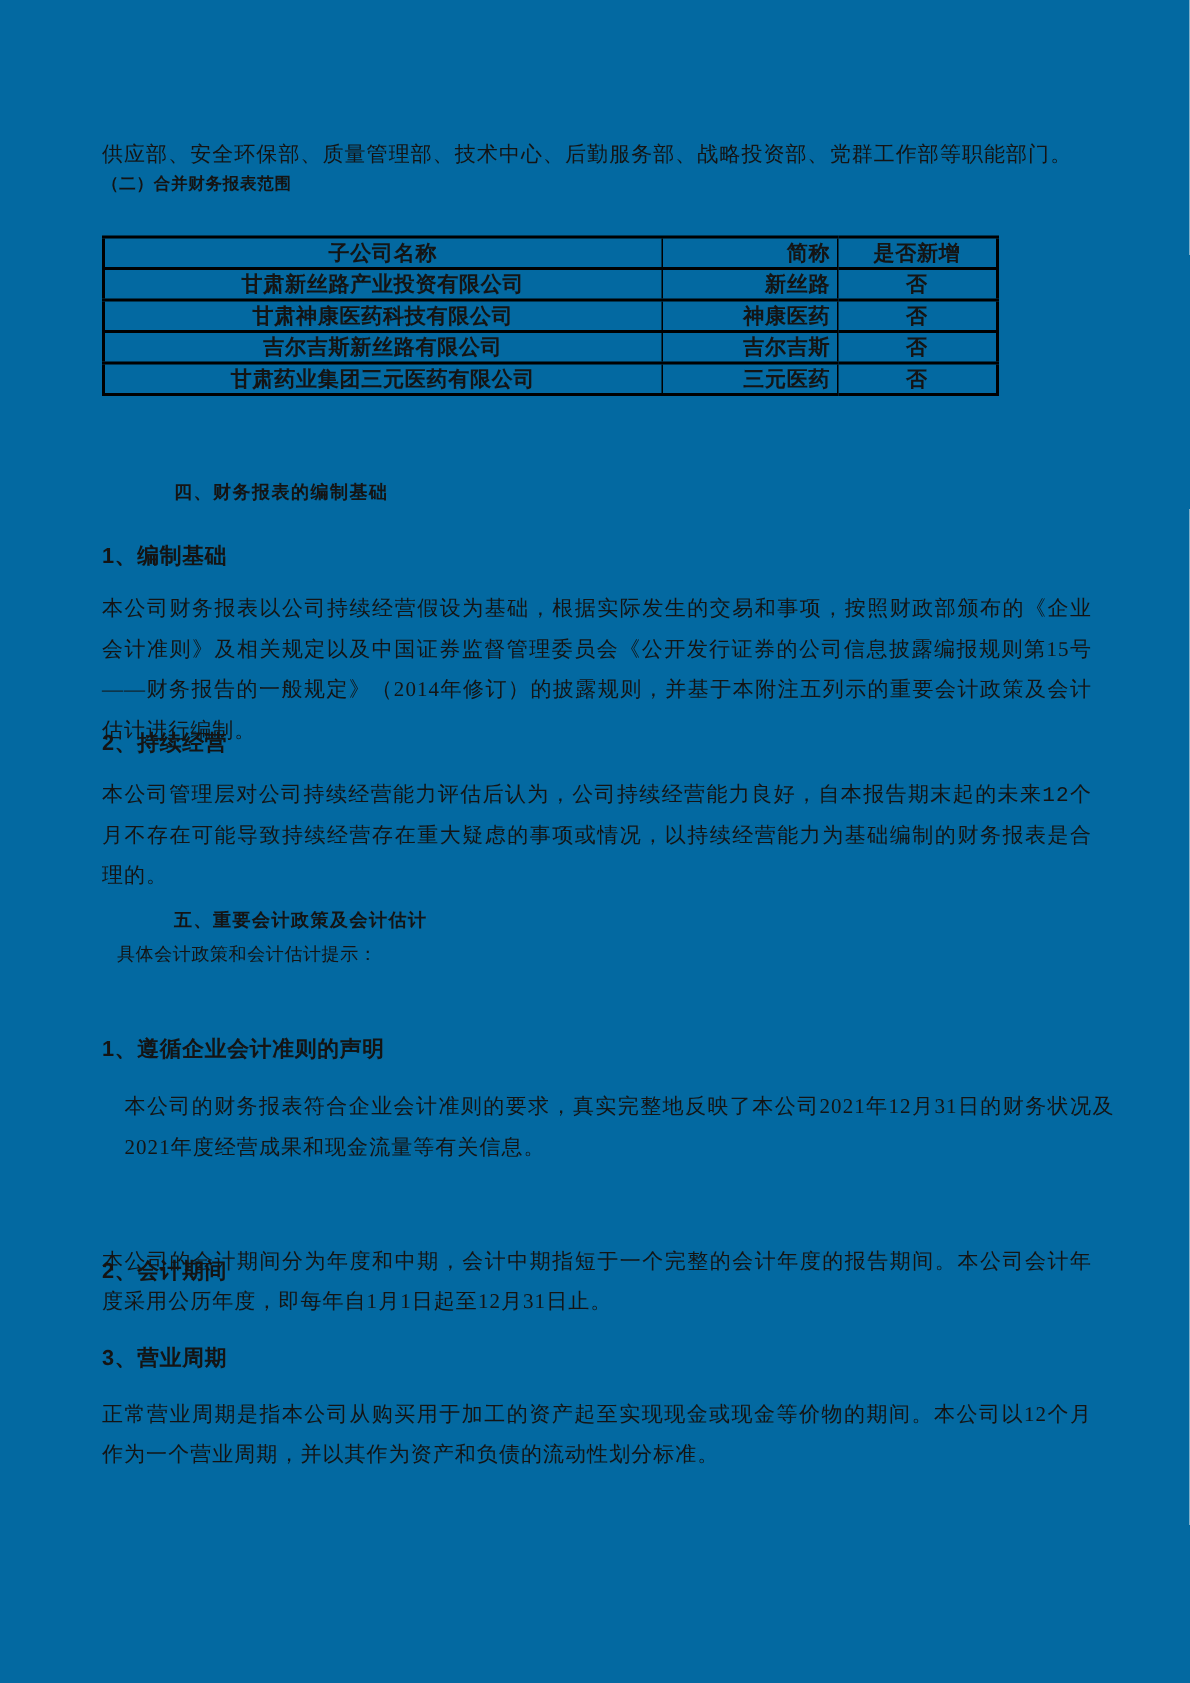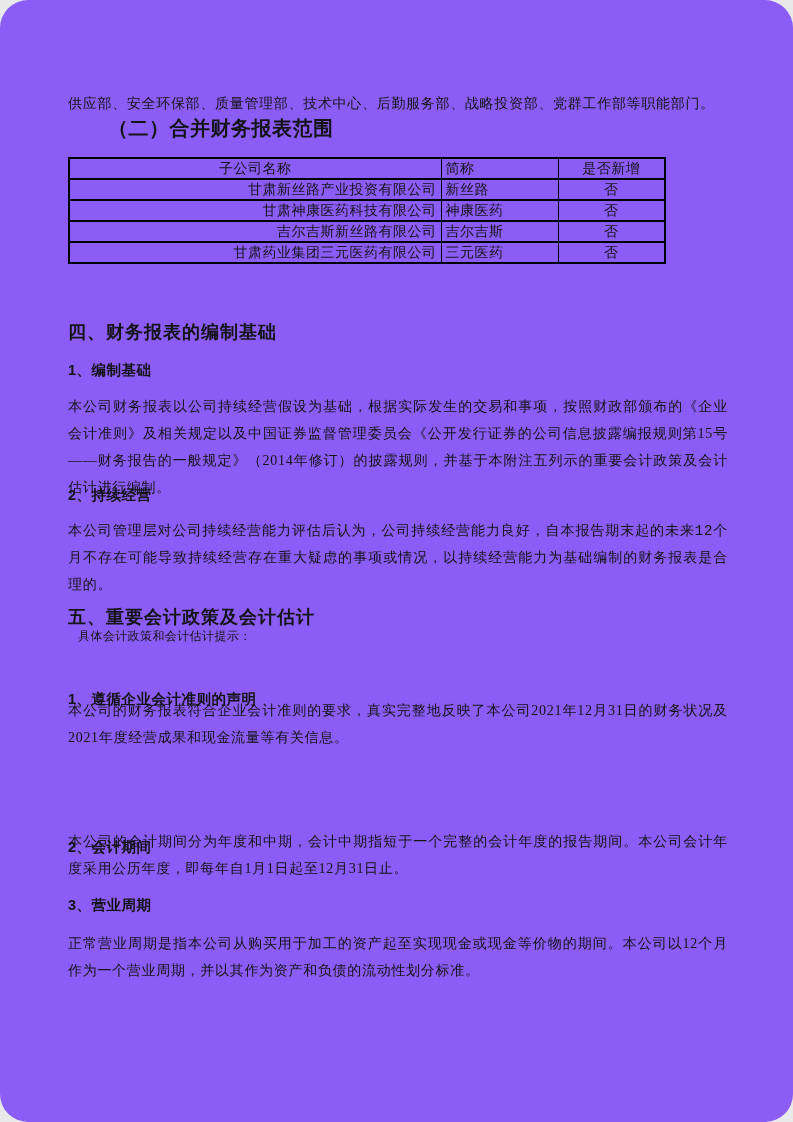--- a/index.html
+++ b/index.html
@@ -1,47 +1,46 @@
 <!DOCTYPE html>
 <html><head>
 <meta charset="utf-8">
 <style>
   * { margin: 0; padding: 0; box-sizing: border-box; }
   html, body { background: #e9e9e9; }
   .page {
     position: relative;
     width: 793px;
     height: 1122px;
-    background: #8b5cf6;
+    background: #0369a1;
     color: #141414;
     font-family: "Liberation Serif", serif;
     overflow: hidden;
     margin: 0 auto;
-    border-radius: 28px;
   }
   .blk { position: absolute; left: 68px; width: 660px; }
   .body-text {
     font-size: 14px;
     line-height: 27px;
     letter-spacing: 0.7px;
     text-align: justify;
   }
   .single-line { line-height: 18px; }
   .h-l2 {
     font-family: "Liberation Sans", sans-serif;
     font-weight: bold;
-    font-size: 20px;
+    font-size: 11px;
     letter-spacing: 0.5px;
-    margin-left: 40px;
   }
   .h-l1 {
     font-family: "Liberation Sans", sans-serif;
     font-weight: bold;
-    font-size: 18px;
+    font-size: 12px;
     letter-spacing: 1px;
+    margin-left: 48px;
   }
   .h-l3 {
     font-family: "Liberation Sans", sans-serif;
     font-weight: bold;
     font-size: 14.5px;
     letter-spacing: 0.5px;
   }
   .note-small {
     font-size: 12px;
     letter-spacing: 0.4px;
@@ -52,32 +51,32 @@
     left: 68px;
     top: 157px;
     width: 590px;
     border-collapse: collapse;
     table-layout: fixed;
   }
   table.sub-table th, table.sub-table td {
     border: 1px solid #000;
     border-top-width: 2px;
     border-bottom-width: 2px;
-    font-weight: normal;
+    font-weight: bold;
     font-size: 14px;
     height: 21px;
     padding: 0 4px;
     letter-spacing: 0.5px;
     white-space: nowrap;
     overflow: hidden;
   }
   table.sub-table { border: 2px solid #000; }
-  .col-name  { width: 372px; text-align: right; }
+  .col-name  { width: 372px; text-align: center; }
   th.col-name { text-align: center; }
-  .col-short { width: 117px; text-align: left; }
+  .col-short { width: 117px; text-align: right; }
   .col-new   { width: 107px; text-align: center; }
 </style>
 </head>
 <body>
 
 <div class="page">
 
   <div class="blk body-text single-line" style="top:95px;">供应部、安全环保部、质量管理部、技术中心、后勤服务部、战略投资部、党群工作部等职能部门。</div>
 
   <div class="blk h-l2" style="top:115px;">（二）合并财务报表范围</div>
@@ -124,21 +123,21 @@
   <div class="blk h-l3" style="top:486px;">2、持续经营</div>
 
   <div class="blk body-text" style="top:518px;font-family:Liberation Mono, monospace;">本公司管理层对公司持续经营能力评估后认为，公司持续经营能力良好，自本报告期末起的未来12个月不存在可能导致持续经营存在重大疑虑的事项或情况，以持续经营能力为基础编制的财务报表是合理的。</div>
 
   <div class="blk h-l1" style="top:605px;">五、重要会计政策及会计估计</div>
 
   <div class="blk note-small" style="top:628px;">具体会计政策和会计估计提示：</div>
 
   <div class="blk h-l3" style="top:690px;">1、遵循企业会计准则的声明</div>
 
-  <div class="blk body-text" style="top:697px;">本公司的财务报表符合企业会计准则的要求，真实完整地反映了本公司2021年12月31日的财务状况及2021年度经营成果和现金流量等有关信息。</div>
+  <div class="blk body-text" style="top:725px;margin-left:15px;">本公司的财务报表符合企业会计准则的要求，真实完整地反映了本公司2021年12月31日的财务状况及2021年度经营成果和现金流量等有关信息。</div>
 
   <div class="blk h-l3" style="top:793px;margin-top:45px;">2、会计期间</div>
 
   <div class="blk body-text" style="top:828px;">本公司的会计期间分为年度和中期，会计中期指短于一个完整的会计年度的报告期间。本公司会计年度采用公历年度，即每年自1月1日起至12月31日止。</div>
 
   <div class="blk h-l3" style="top:896px;">3、营业周期</div>
 
   <div class="blk body-text" style="top:930px;">正常营业周期是指本公司从购买用于加工的资产起至实现现金或现金等价物的期间。本公司以12个月作为一个营业周期，并以其作为资产和负债的流动性划分标准。</div>
 
 </div>

